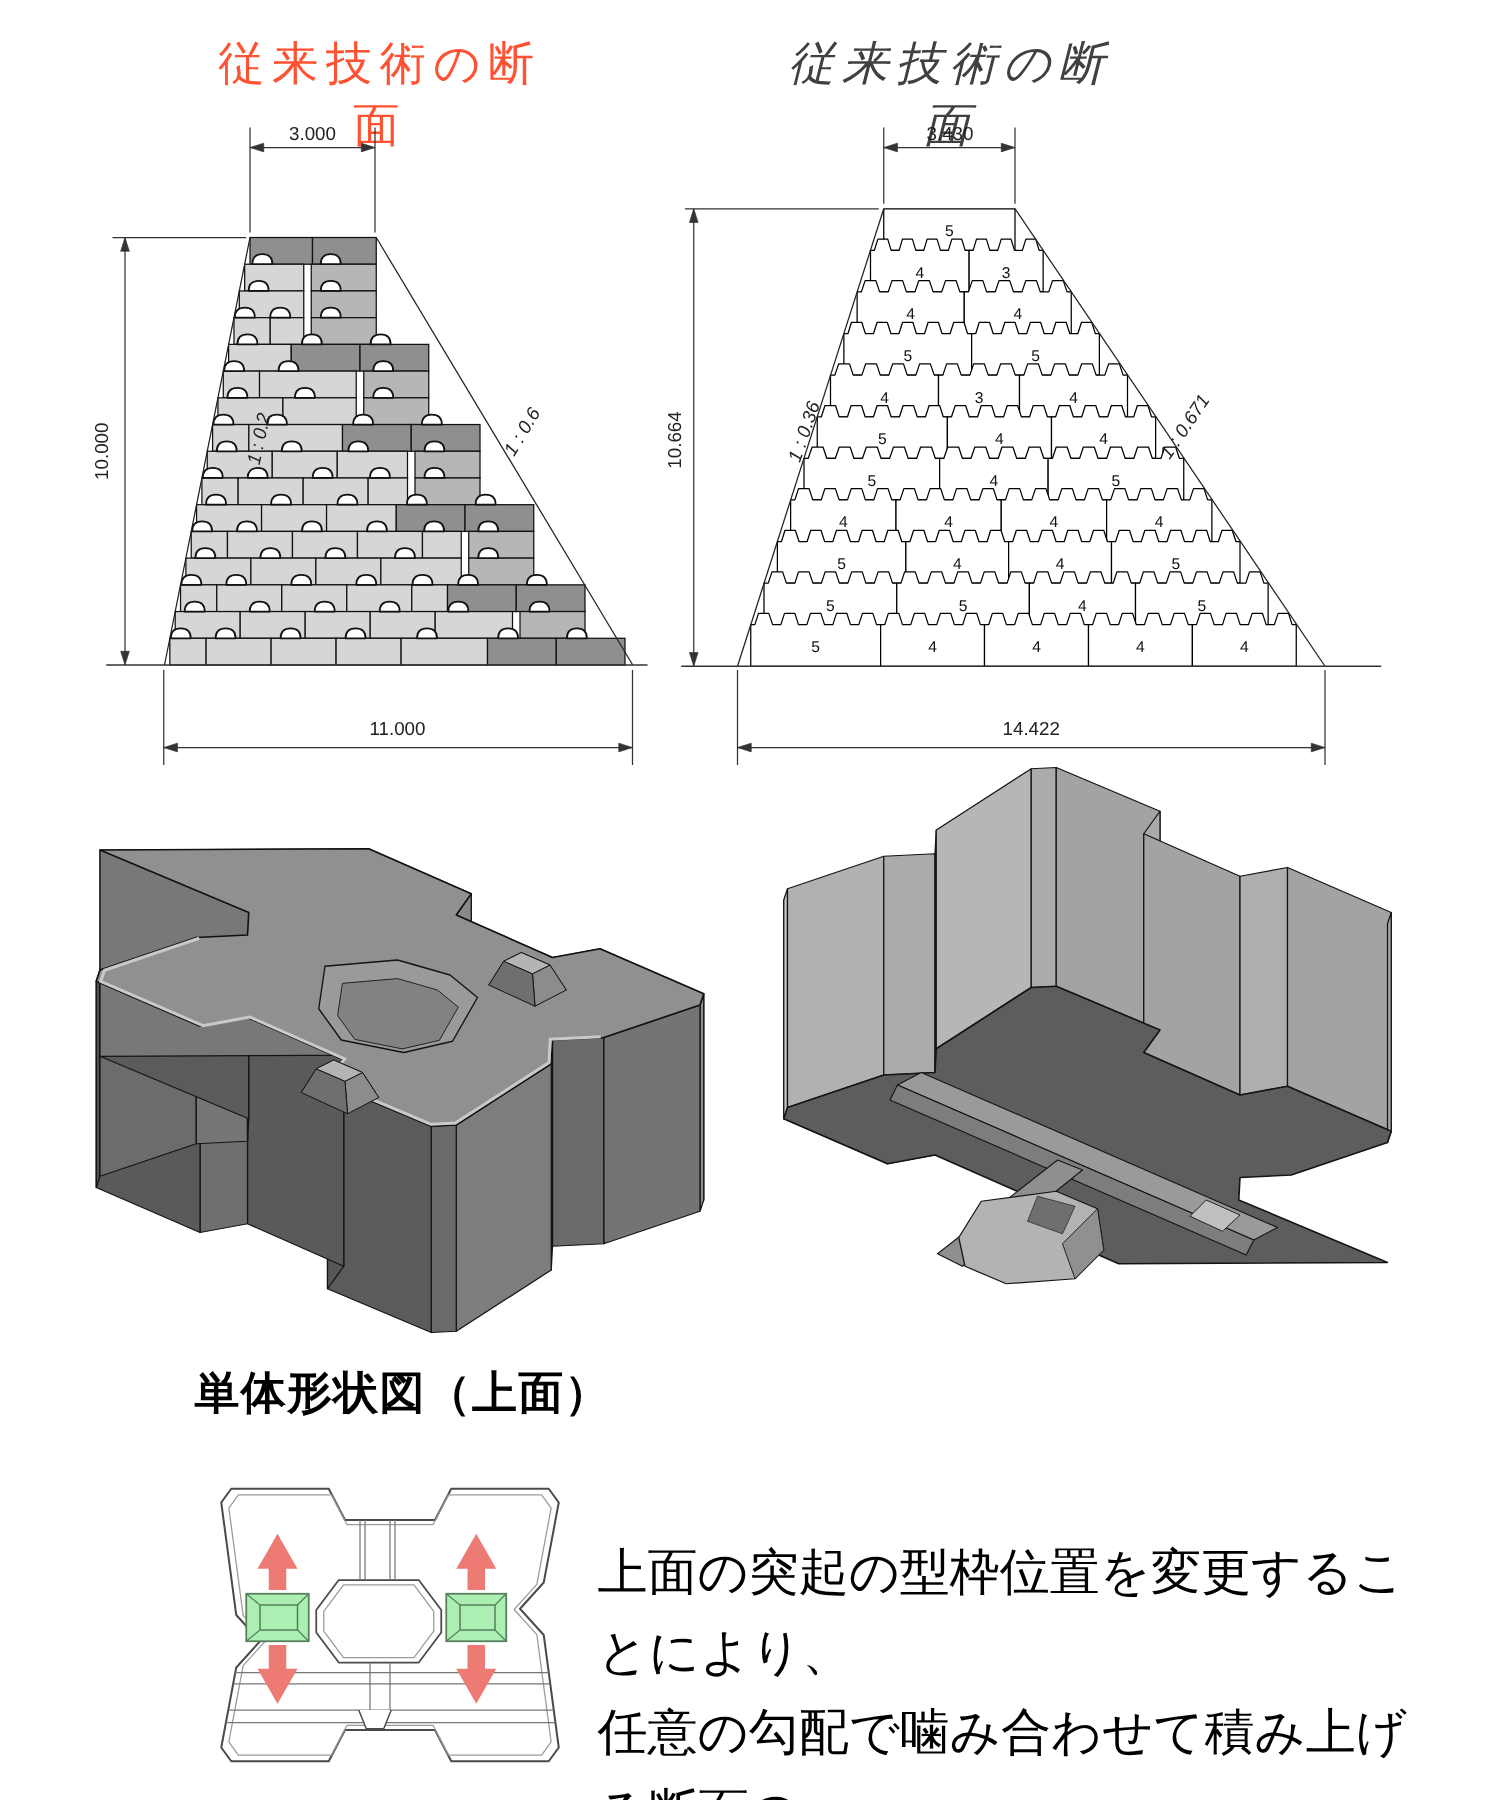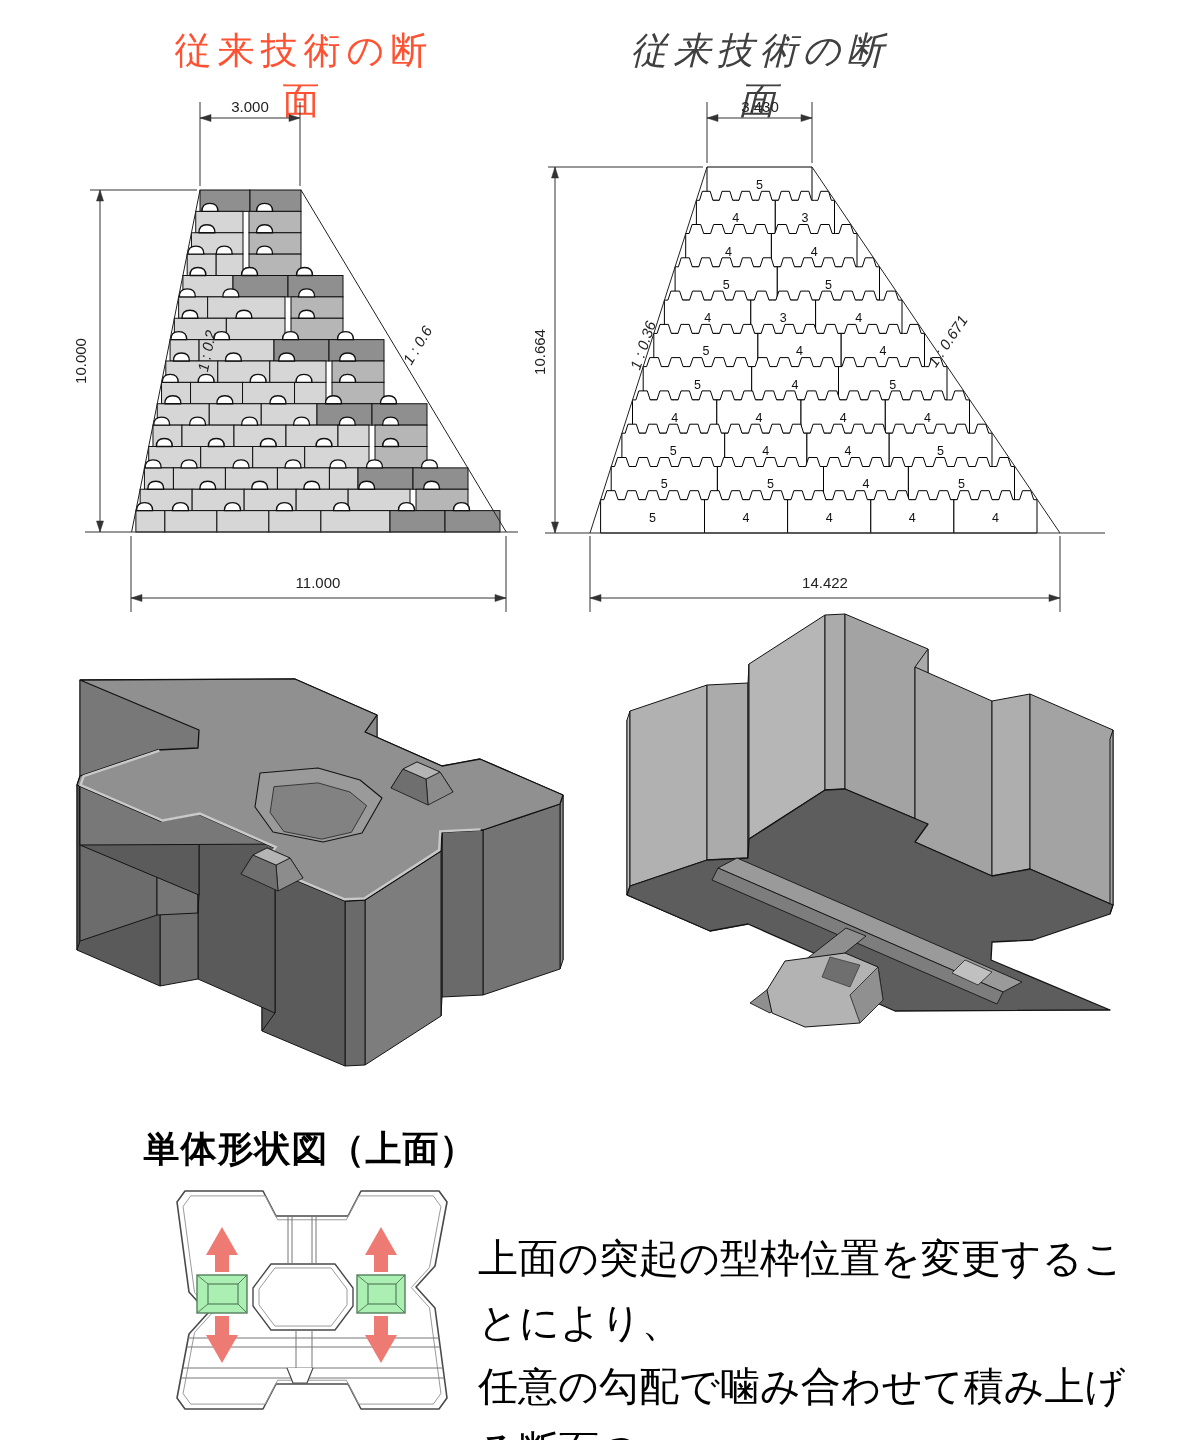--- a/index.html
+++ b/index.html
@@ -373,19 +373,19 @@
     <text class="dim slope" transform="translate(212,352) rotate(-78)" text-anchor="middle">1 : 0.2</text>
     <text class="dim slope" transform="translate(422,348) rotate(-59)" text-anchor="middle">1 : 0.6</text>
 
     <text class="dim" x="760" y="112" text-anchor="middle">3.430</text>
     <text class="dim" transform="translate(545,352) rotate(-90)" text-anchor="middle">10.664</text>
     <text class="dim" x="825" y="588" text-anchor="middle">14.422</text>
     <text class="dim slope" transform="translate(648,347) rotate(-71)" text-anchor="middle">1 : 0.36</text>
     <text class="dim slope" transform="translate(952,344) rotate(-56)" text-anchor="middle">1 : 0.671</text>
   </svg>
 
-  <div class="caption" style="left:135px;width:350px;margin-top:35px;">単体形状図（上面）</div>
+  <div class="caption" style="left:147px;width:350px;">単体形状図（上面）</div>
 
   <div class="desc">
     <div>上面の突起の型枠位置を変更することにより、</div>
     <div>任意の勾配で噛み合わせて積み上げる断面の</div>
   </div>
 </div>
 
 </body></html>

